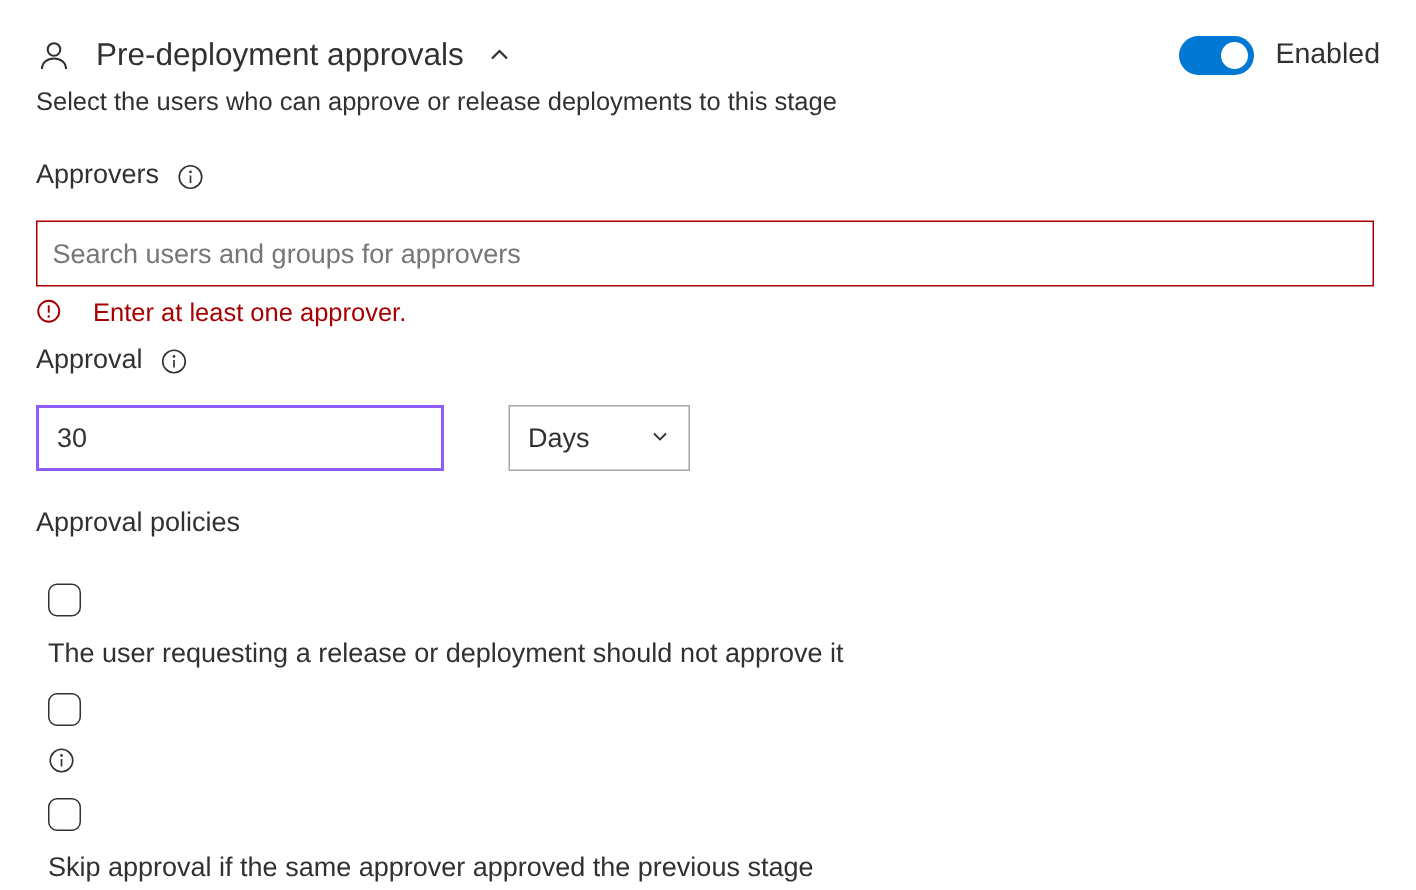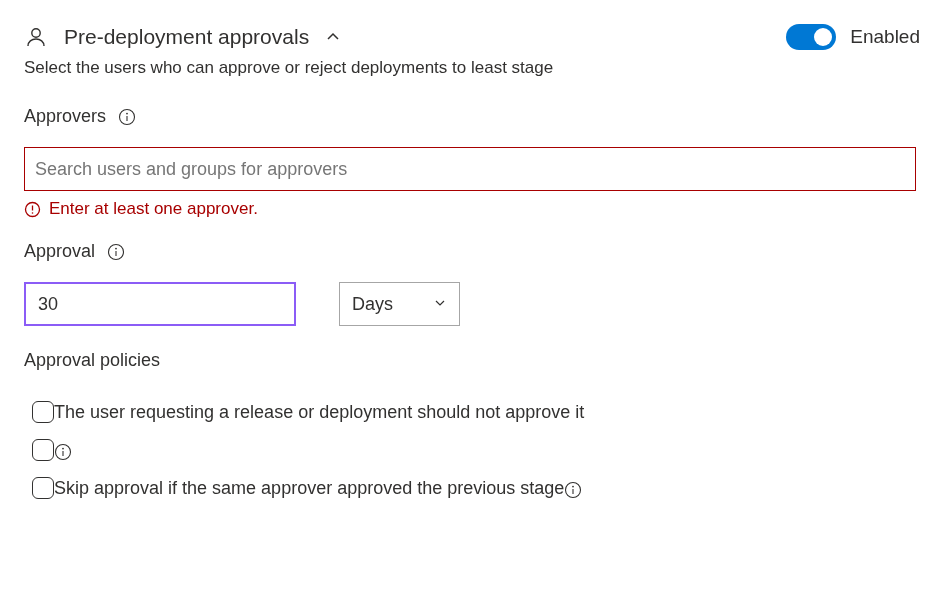--- a/index.html
+++ b/index.html
@@ -56,21 +56,21 @@
       font-size: 19px;
       color: #323130;
     }
     .description {
       font-size: 17px;
       color: #323130;
       margin-bottom: 28px;
     }
     .field-label-row {
       display: flex;
-      align-items: center;
+      align-items: flex-end;
       gap: 12px;
       margin-bottom: 20px;
     }
     .field-label {
       font-size: 18px;
       color: #323130;
     }
     .info-icon {
       display: inline-flex;
       align-items: center;
@@ -87,24 +87,23 @@
       border: 1px solid #a80000;
       padding: 0 10px;
       font-size: 18px;
       color: #323130;
       outline: none;
       font-family: inherit;
     }
     .search-input::placeholder { color: #767676; }
     .error-row {
       display: flex;
-      align-items: center;
-      gap: 8px;
+      gap: 21px;
       margin-top: 8px;
-      margin-bottom: 22px;
+      margin-bottom: 10px;
     }
     .error-icon svg { display: block; }
     .error-text {
       color: #a80000;
       font-size: 17px;
     }
     .timeout-row {
       display: flex;
       gap: 20px;
       margin-bottom: 24px;
@@ -137,23 +136,25 @@
       cursor: pointer;
       background: #fff;
     }
     .policies-title {
       font-size: 18px;
       color: #323130;
       margin-bottom: 30px;
     }
     .policy-row {
       display: flex;
-      align-items: flex-end;
+      align-items: flex-start;
+      gap: 14px;
       margin-bottom: 16px;
       padding-left: 8px;
+      flex-direction: column;
     }
     .checkbox {
       width: 22px;
       height: 22px;
       border: 1.5px solid #323130;
       border-radius: 6px;
       background: #fff;
       cursor: pointer;
       flex-shrink: 0;
     }
@@ -183,21 +184,21 @@
     </span>
   </div>
   <div class="toggle-group">
     <div class="toggle">
       <div class="toggle-knob"></div>
     </div>
     <span class="toggle-label">Enabled</span>
   </div>
 </div>
 
-<div class="description">Select the users who can approve or reject deployments to least stage</div>
+<div class="description">Select the users who can approve or release deployments to this stage</div>
 
 <div class="field-label-row">
   <span class="field-label">Approvers</span>
   <span class="info-icon">
     <svg width="18" height="18" viewBox="0 0 18 18" fill="none" stroke="#323130" stroke-width="1.1">
       <circle cx="9" cy="9" r="7.5"></circle>
       <circle cx="9" cy="5.6" r="0.9" fill="#323130" stroke="none"></circle>
       <line x1="9" y1="8" x2="9" y2="13"></line>
     </svg>
   </span>

